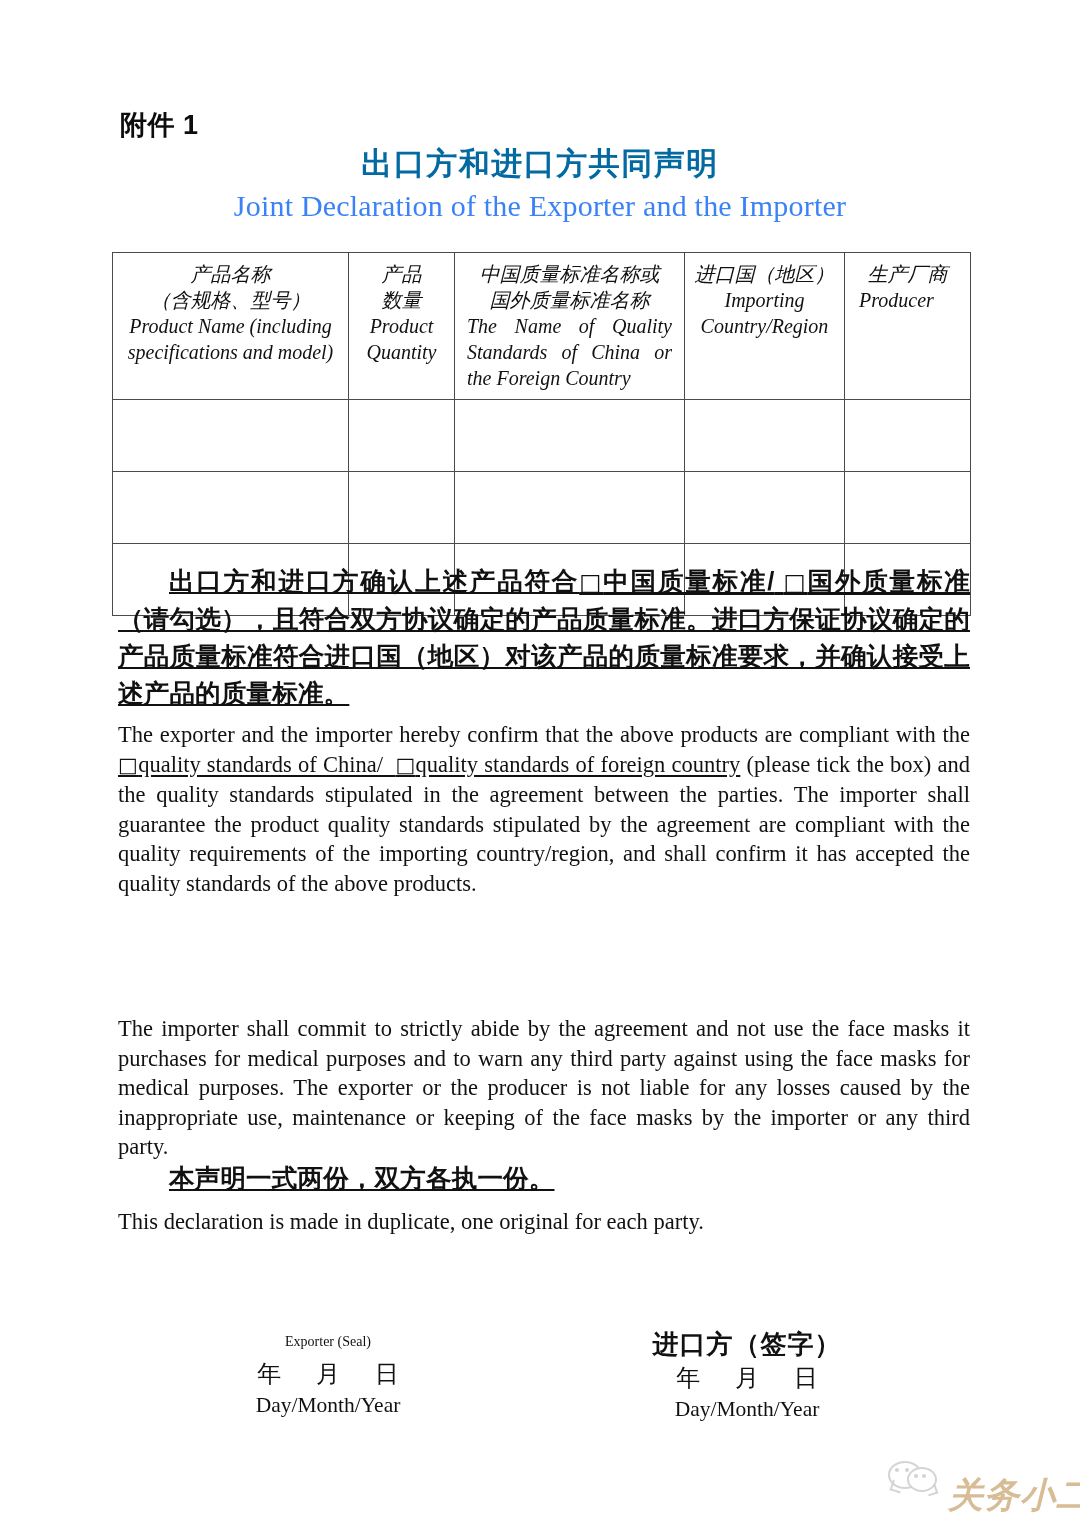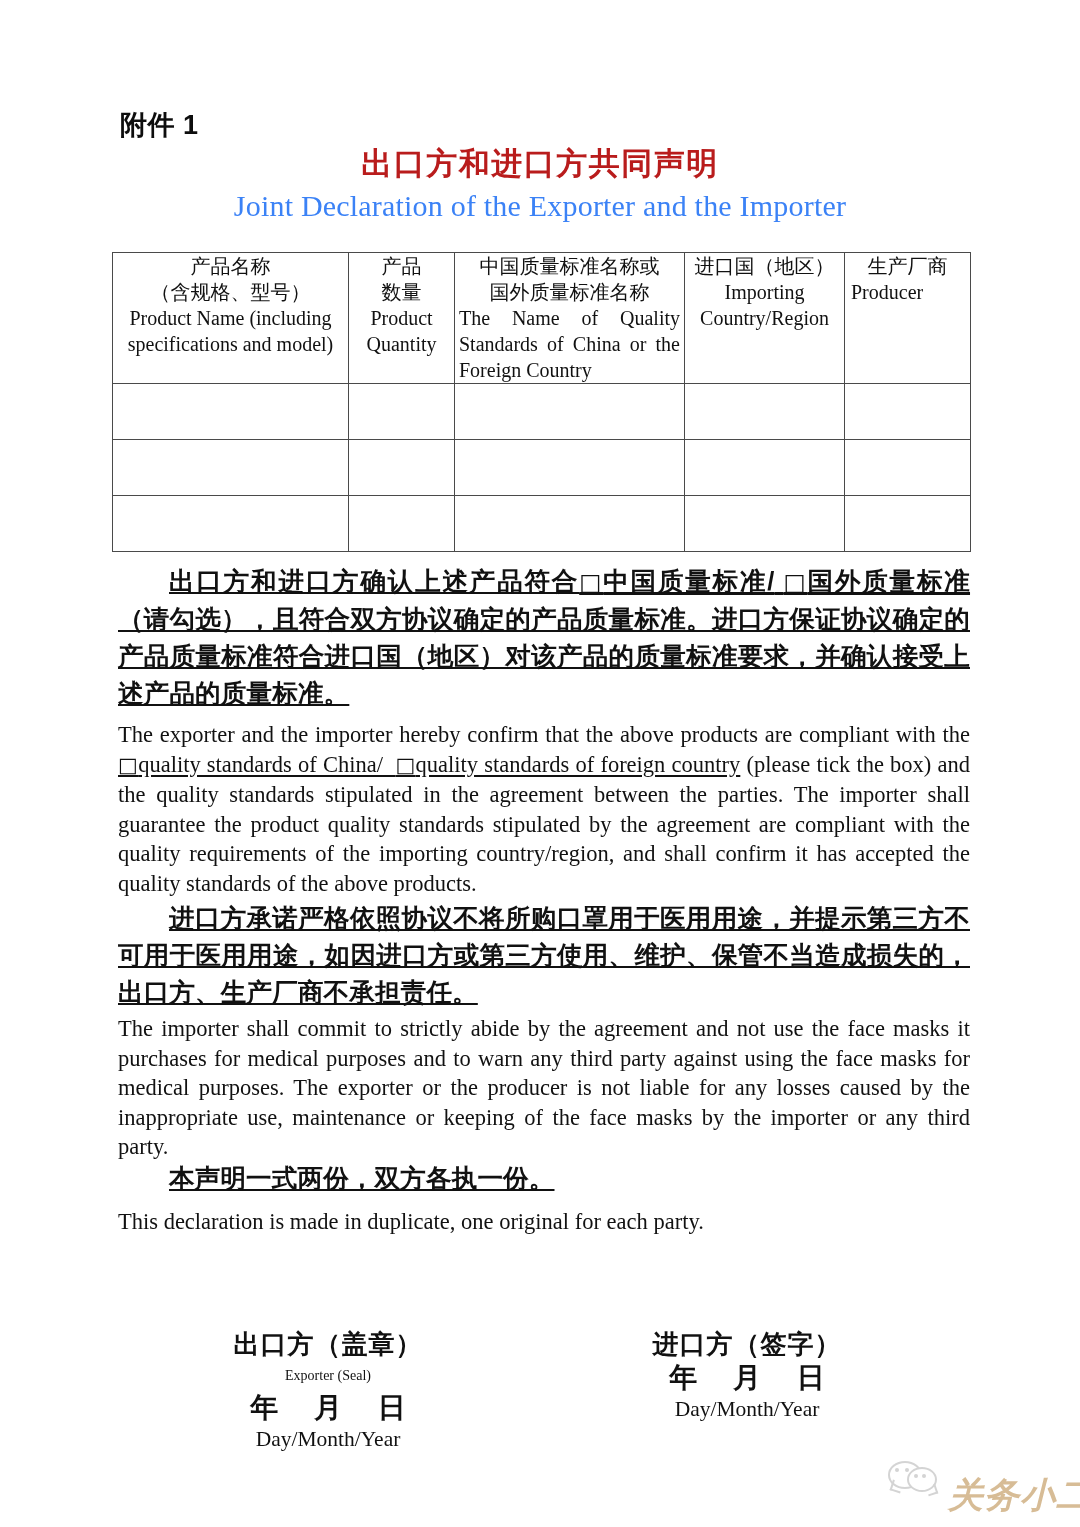--- a/index.html
+++ b/index.html
@@ -41,21 +41,21 @@
   .title-cn {
     position: absolute;
     left: 0;
     top: 143px;
     width: 1080px;
     text-align: center;
     font-family: "Liberation Sans", "DejaVu Sans", sans-serif;
     font-size: 31px;
     font-weight: 700;
     letter-spacing: 1.5px;
-    color: #b91c1c;
+    color: #0369a1;
   }
   .title-en {
     position: absolute;
     left: 0;
     top: 189px;
     width: 1080px;
     text-align: center;
     font-size: 30px;
     font-weight: 400;
     letter-spacing: 0.2px;
@@ -68,21 +68,22 @@
     left: 112px;
     top: 252px;
     width: 858px;
     border-collapse: collapse;
     table-layout: fixed;
   }
   .decl-table th,
   .decl-table td {
     border: 1.6px solid #4a4a4a;
     vertical-align: top;
-    padding: 0;
+    padding: 8px;
+    font-style: italic;
   }
   .col-a { width: 236px; }
   .col-b { width: 106px; }
   .col-c { width: 230px; }
   .col-d { width: 160px; }
   .col-e { width: 126px; }
 
   .hdr-cell {
     padding: 7px 6px 9px 6px;
     font-weight: 400;
@@ -146,22 +147,22 @@
     line-height: 34px;
     white-space: nowrap;
   }
   .sig-en {
     font-size: 14px;
     line-height: 30px;
     white-space: nowrap;
   }
   .sig-date-cn {
     font-family: "Liberation Sans", "DejaVu Sans", sans-serif;
-    font-size: 28px;
-    font-weight: 700;
+    font-size: 24px;
+    font-weight: 400;
     line-height: 34px;
     letter-spacing: 14px;
     padding-left: 14px;
     white-space: nowrap;
   }
   .sig-date-en {
     font-size: 21.5px;
     line-height: 29px;
     white-space: nowrap;
   }
@@ -307,31 +308,29 @@
   </table>
 
   <div class="para para-cn indent2" style="left:118px; top:563px; width:852px;">
     <span>出口方和进口方确认上述产品符合</span><span class="ul"><span class="cbox">□</span><span>中国质量标准/</span>&nbsp;<span class="cbox">□</span><span>国外质量标准</span></span><span>（请勾选），且符合双方协议确定的产品质量标准。进口方保证协议确定的产品质量标准符合进口国（地区）对该产品的质量标准要求，并确认接受上述产品的质量标准。</span>
   </div>
 
   <div class="para para-en" style="left:118px; top:720px; width:852px;">
     <span>The exporter and the importer hereby confirm that the above products are compliant with the </span><span class="ul"><span class="cbox">□</span><span>quality standards of China/</span>&nbsp; <span class="cbox">□</span><span>quality standards of foreign country</span></span><span> (please tick the box) and the quality standards stipulated in the agreement between the parties. The importer shall guarantee the product quality standards stipulated by the agreement are compliant with the quality requirements of the importing country/region, and shall confirm it has accepted the quality standards of the above products.</span>
   </div>
 
-  <div class="para para-cn indent2" style="left:118px; top:900px; width:852px;">进口方承诺严格依照协议不将所购口罩用于医用用途，并提示第三方不可用于医用用途，如因进口方或第三方使用、维护、保管不当造成损失的，出口方、生产厂商不承担责任。</div>
 
   <div class="para para-en" style="left:118px; top:1014px; width:852px;">The importer shall commit to strictly abide by the agreement and not use the face masks it purchases for medical purposes and to warn any third party against using the face masks for medical purposes. The exporter or the producer is not liable for any losses caused by the inappropriate use, maintenance or keeping of the face masks by the importer or any third party.</div>
 
   <div class="para para-cn indent2" style="left:118px; top:1160px; width:852px;">本声明一式两份，双方各执一份。</div>
 
   <div class="para para-en" style="left:118px; top:1207px; width:852px;">This declaration is made in duplicate, one original for each party.</div>
 
 
   <div class="sig-block" style="left:208px; top:1327px; width:240px;">
-    <div class="sig-cn">出口方（盖章）</div>
     <div class="sig-en">Exporter (Seal)</div>
     <div class="sig-date-cn">年 月 日</div>
     <div class="sig-date-en">Day/Month/Year</div>
   </div>
 
   <div class="sig-block" style="left:617px; top:1327px; width:260px;">
     <div class="sig-cn">进口方（签字）</div>
     <div class="sig-date-cn">年 月 日</div>
     <div class="sig-date-en">Day/Month/Year</div>
   </div>

